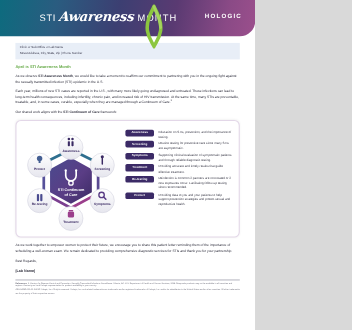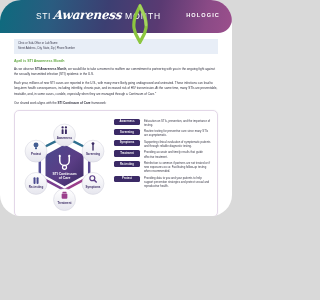--- a/index.html
+++ b/index.html
@@ -2,23 +2,22 @@
 <html><head>
 <meta charset="utf-8">
 <style>
   html,body{margin:0;padding:0;}
   body{
     width:232px;height:300px;overflow:hidden;
     background:#d9d9d9;
     font-family:"Liberation Sans", sans-serif;
   }
   .page{
-    position:relative;width:232px;height:216px;background:#ffffff;
+    position:relative;width:232px;height:300px;background:#ffffff;
     overflow:hidden;
-    border-radius:21px;
   }
   
   .banner{
     position:relative;height:33px;
     background:linear-gradient(100deg,#0d6b7e 0%,#2a5c80 22%,#3c3f72 46%,#5a3a72 68%,#8a4a86 88%,#9b4f8c 100%);
     border-bottom-left-radius:0;border-bottom-right-radius:14px;
   }
   .brandline{
     position:absolute;left:36px;top:8px;
     display:flex;align-items:baseline;gap:3px;

